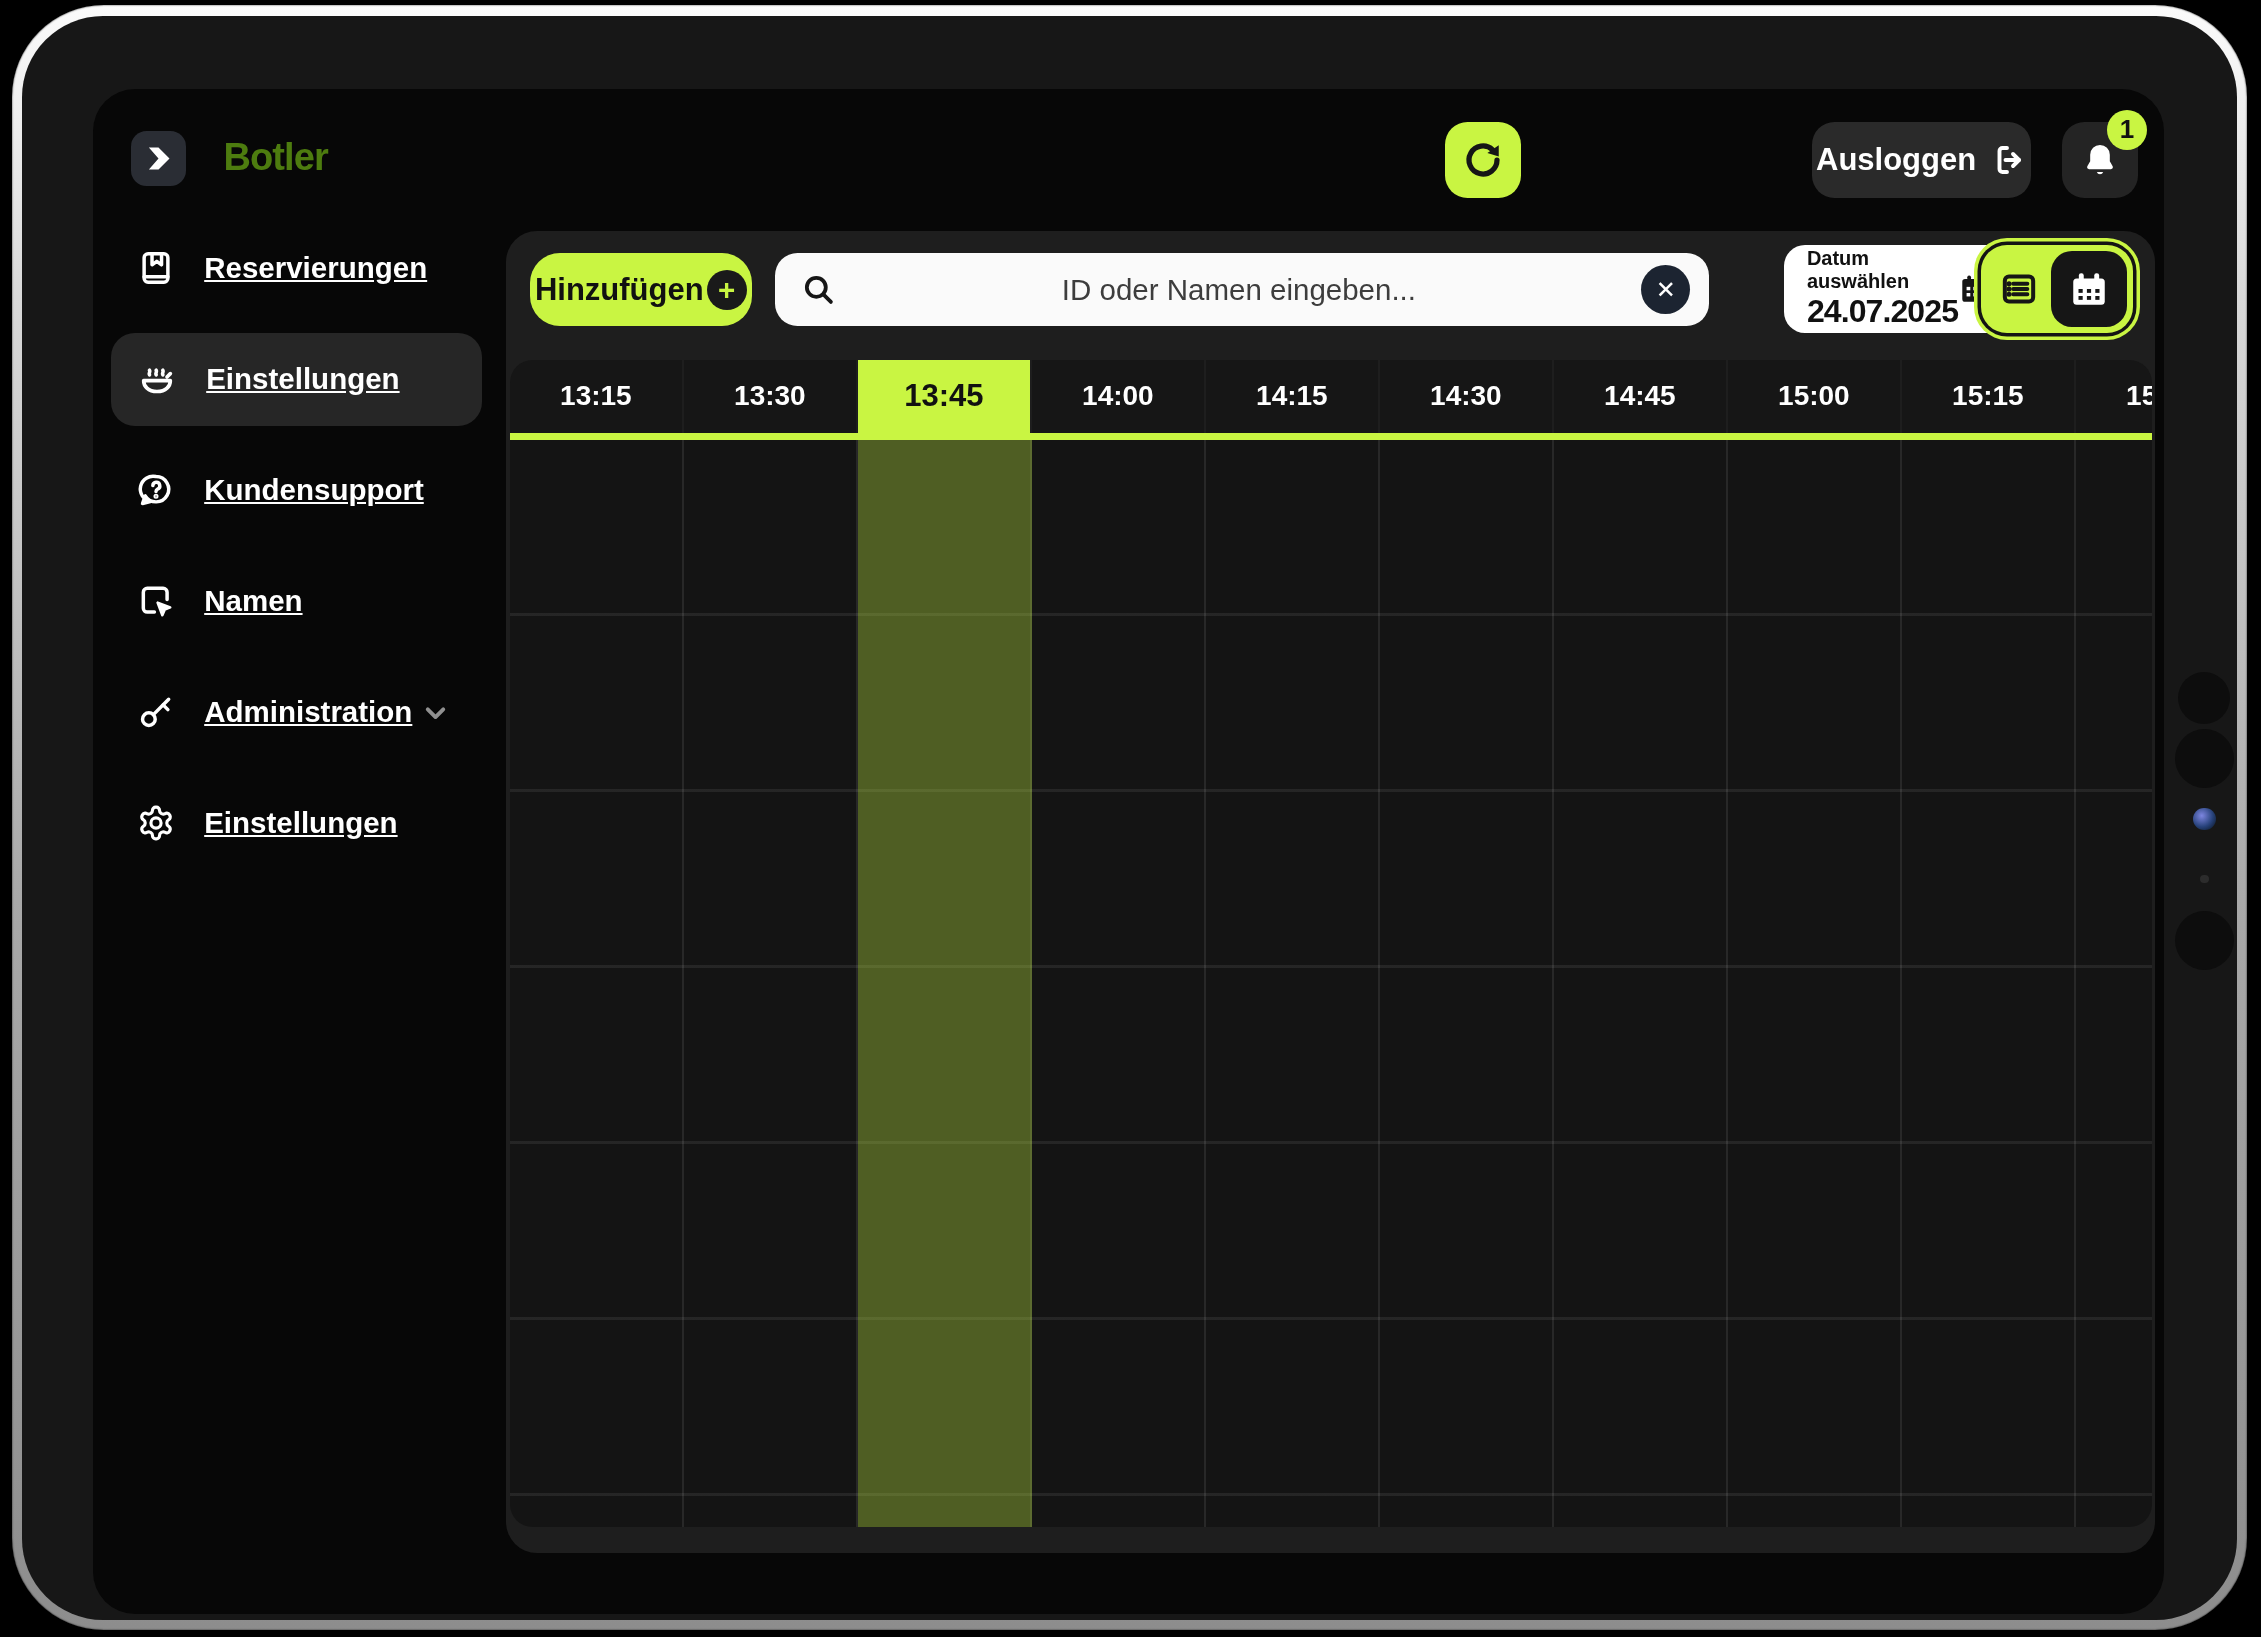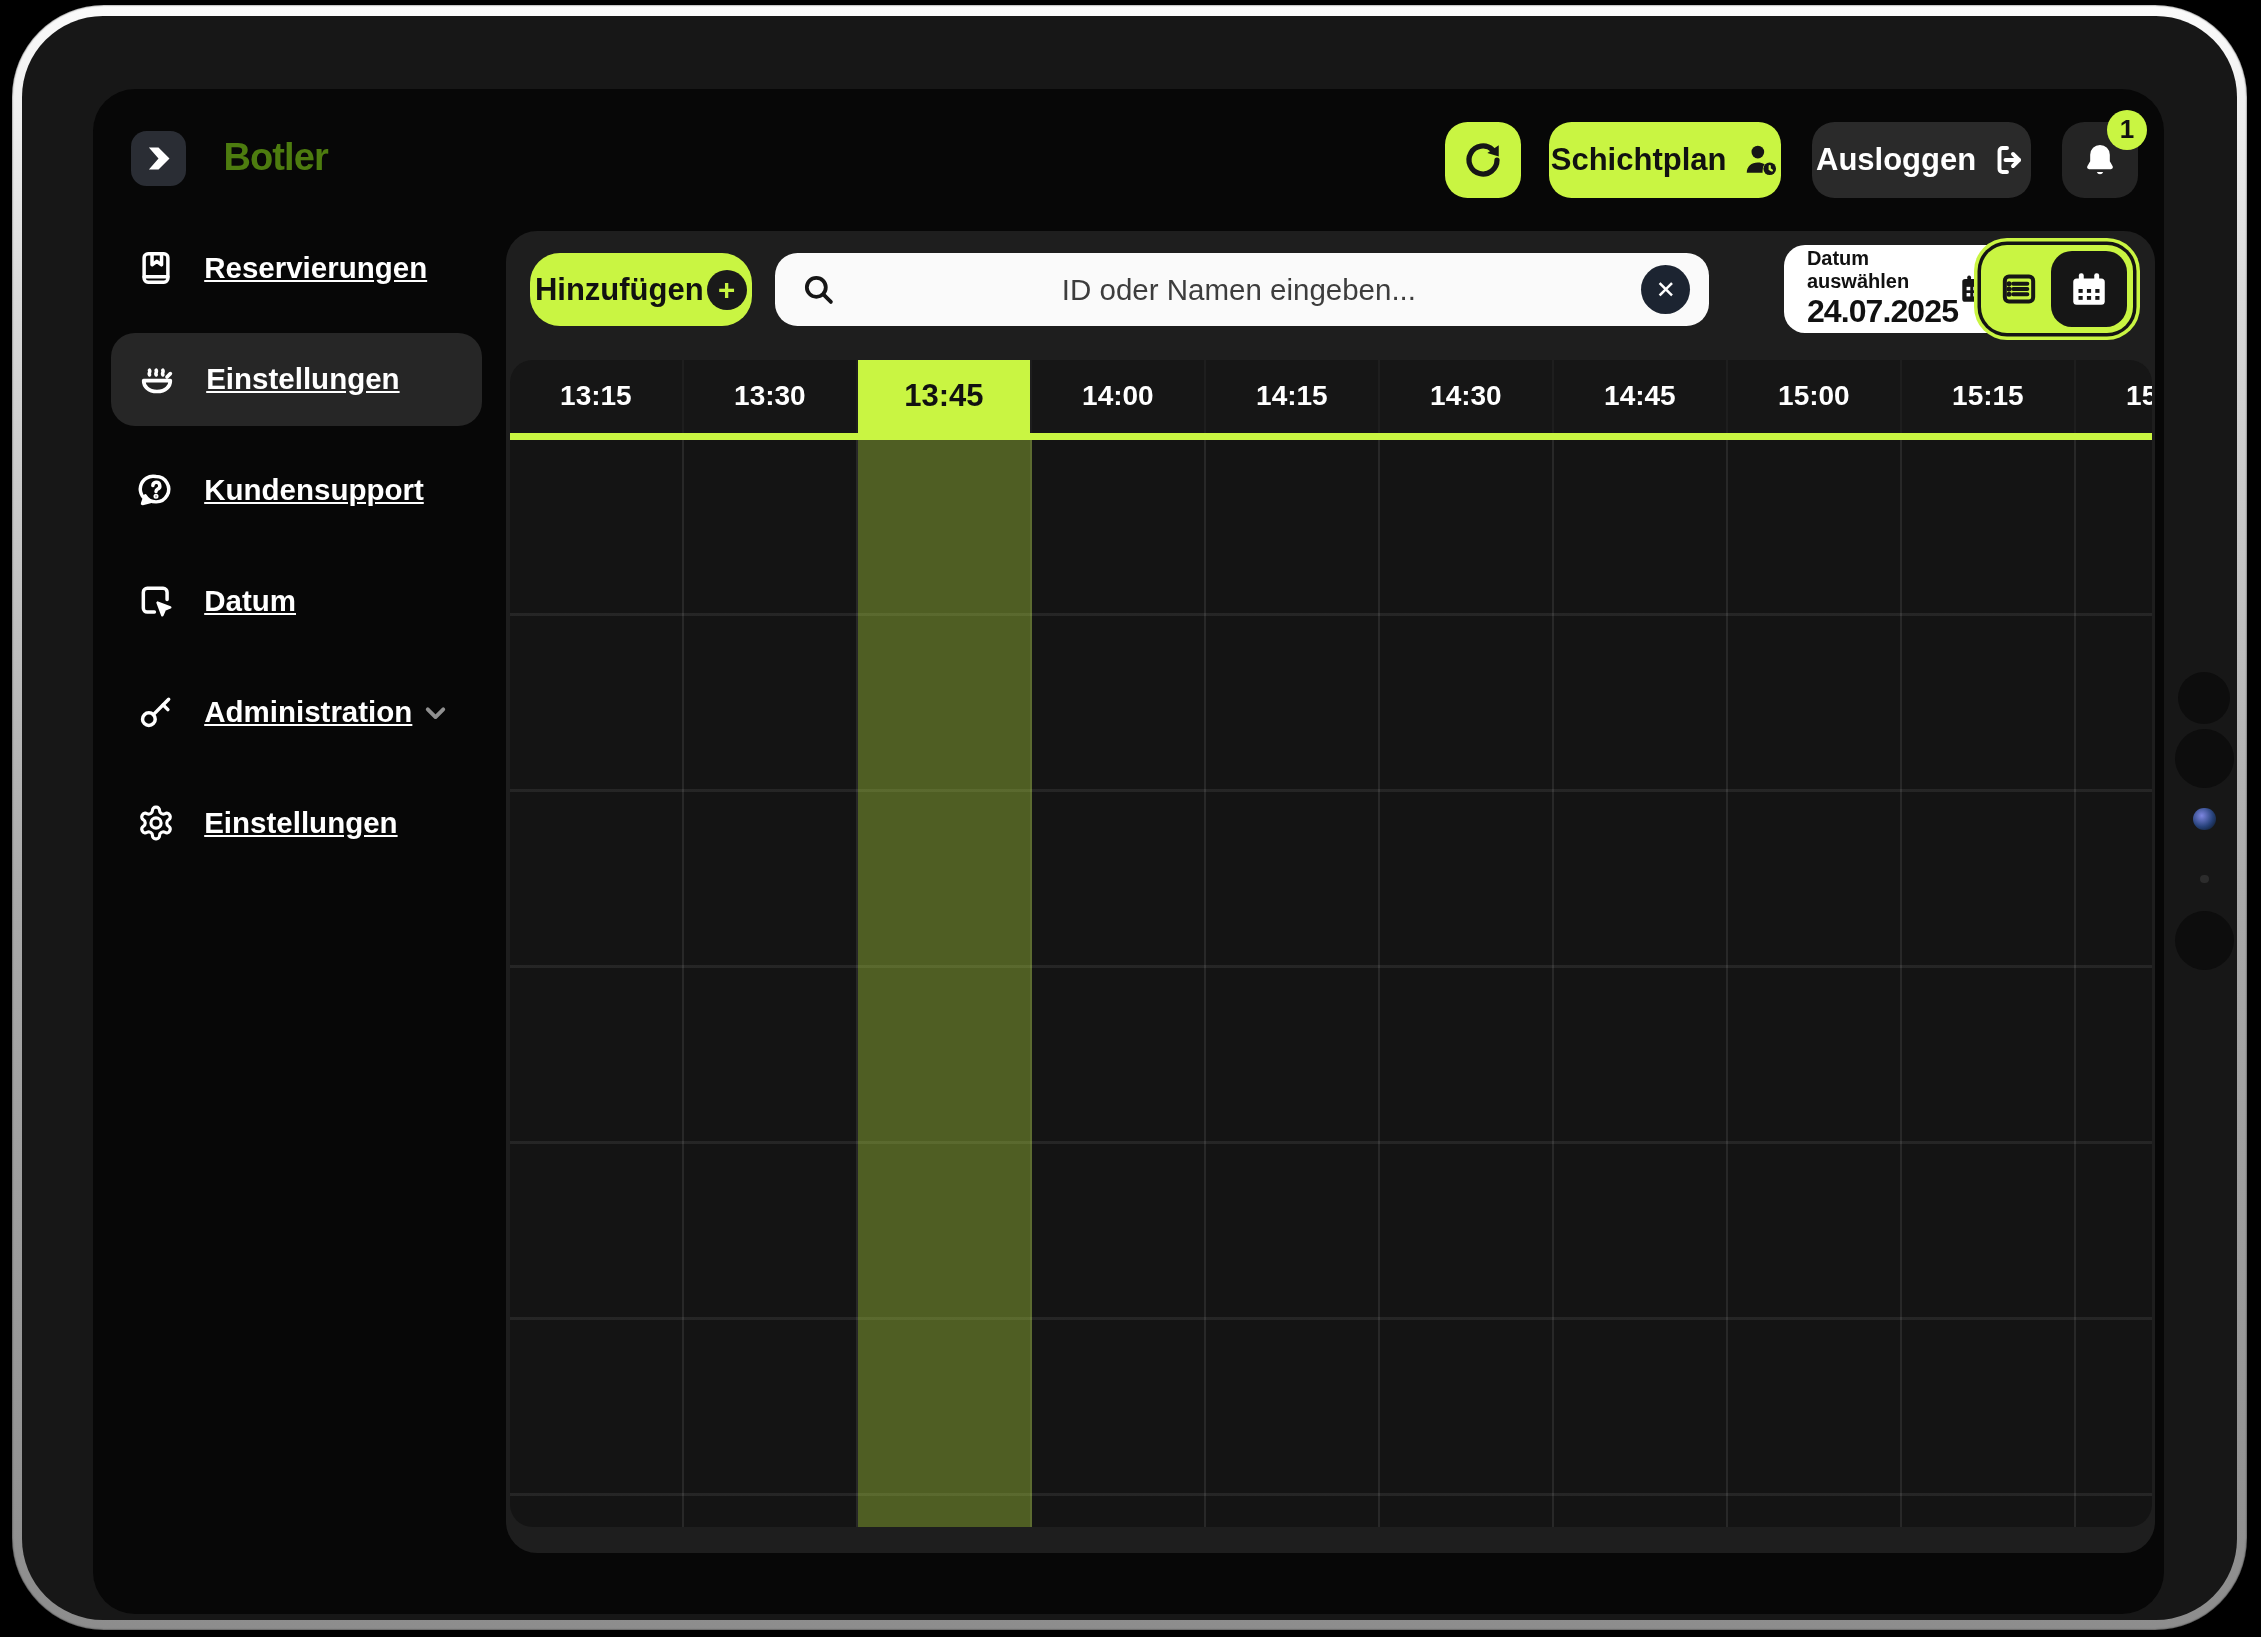--- a/index.html
+++ b/index.html
@@ -112,29 +112,20 @@
       </div>
       <div class="app-title">Botler</div>
 
       <div class="hbtn lime btn-refresh">
         <svg width="42" height="42" viewBox="0 0 24 24" fill="none" stroke="#161616" stroke-width="3" stroke-linecap="round">
           <path d="M20 12a8 8 0 1 1-2.5-5.8"></path>
           <polygon points="21,3.5 21,10 14.5,8" fill="#161616" stroke="none"></polygon>
         </svg>
       </div>
 
-      <div class="hbtn lime btn-schicht">
-        <span>Schichtplan</span>
-        <svg width="38" height="38" viewBox="0 0 24 24">
-          <circle cx="10" cy="7" r="4" fill="#161616"></circle>
-          <path d="M3 20c0-4 3-6.5 7-6.5 1.6 0 3 .4 4.2 1.2A6 6 0 0 0 13 19v1z" fill="#161616"></path>
-          <circle cx="17.5" cy="17.5" r="4" fill="#161616"></circle>
-          <path d="M17.5 15.8v1.9l1.4.9" stroke="#c9f542" stroke-width="1.4" fill="none" stroke-linecap="round"></path>
-        </svg>
-      </div>
 
       <div class="hbtn dark btn-logout">
         <span>Ausloggen</span>
         <svg width="36" height="36" viewBox="0 0 24 24" fill="none" stroke="#fff" stroke-width="2.6" stroke-linecap="round" stroke-linejoin="round">
           <path d="M10 4H7a2 2 0 0 0-2 2v12a2 2 0 0 0 2 2h3"></path>
           <path d="M14 8l4 4-4 4"></path>
             <path d="M18 12H9"></path>
         </svg>
       </div>
 
@@ -173,21 +164,21 @@
           <circle cx="12" cy="16" r="0.5" fill="#fff"></circle>
         </svg>
         <span class="lbl">Kundensupport</span>
       </div>
 
       <div class="side-item" style="top:466px;">
         <svg width="38" height="38" viewBox="0 0 24 24" fill="none" stroke="#fff" stroke-width="2.2" stroke-linecap="round" stroke-linejoin="round">
           <path d="M19 11V6.5A2.5 2.5 0 0 0 16.5 4h-10A2.5 2.5 0 0 0 4 6.5v10A2.5 2.5 0 0 0 6.5 19H11"></path>
           <polygon points="13,13 21,16 17.5,17.5 16,21" fill="#fff" stroke="#fff" stroke-width="1.6"></polygon>
         </svg>
-        <span class="lbl">Datum</span>
+        <span class="lbl">Namen</span>
       </div>
 
       <div class="side-item" style="top:577px;">
         <svg width="38" height="38" viewBox="0 0 24 24" fill="none" stroke="#fff" stroke-width="2.2" stroke-linecap="round" stroke-linejoin="round">
           <circle cx="7.5" cy="16.5" r="4"></circle>
           <path d="M10.5 13.5L20 4"></path>
           <path d="M16.5 7.5l3 3"></path>
         </svg>
         <span class="lbl">Administration</span>
         <svg class="chev" width="31" height="31" viewBox="0 0 24 24" fill="none" stroke="currentColor" stroke-width="3" stroke-linecap="round" stroke-linejoin="round">

